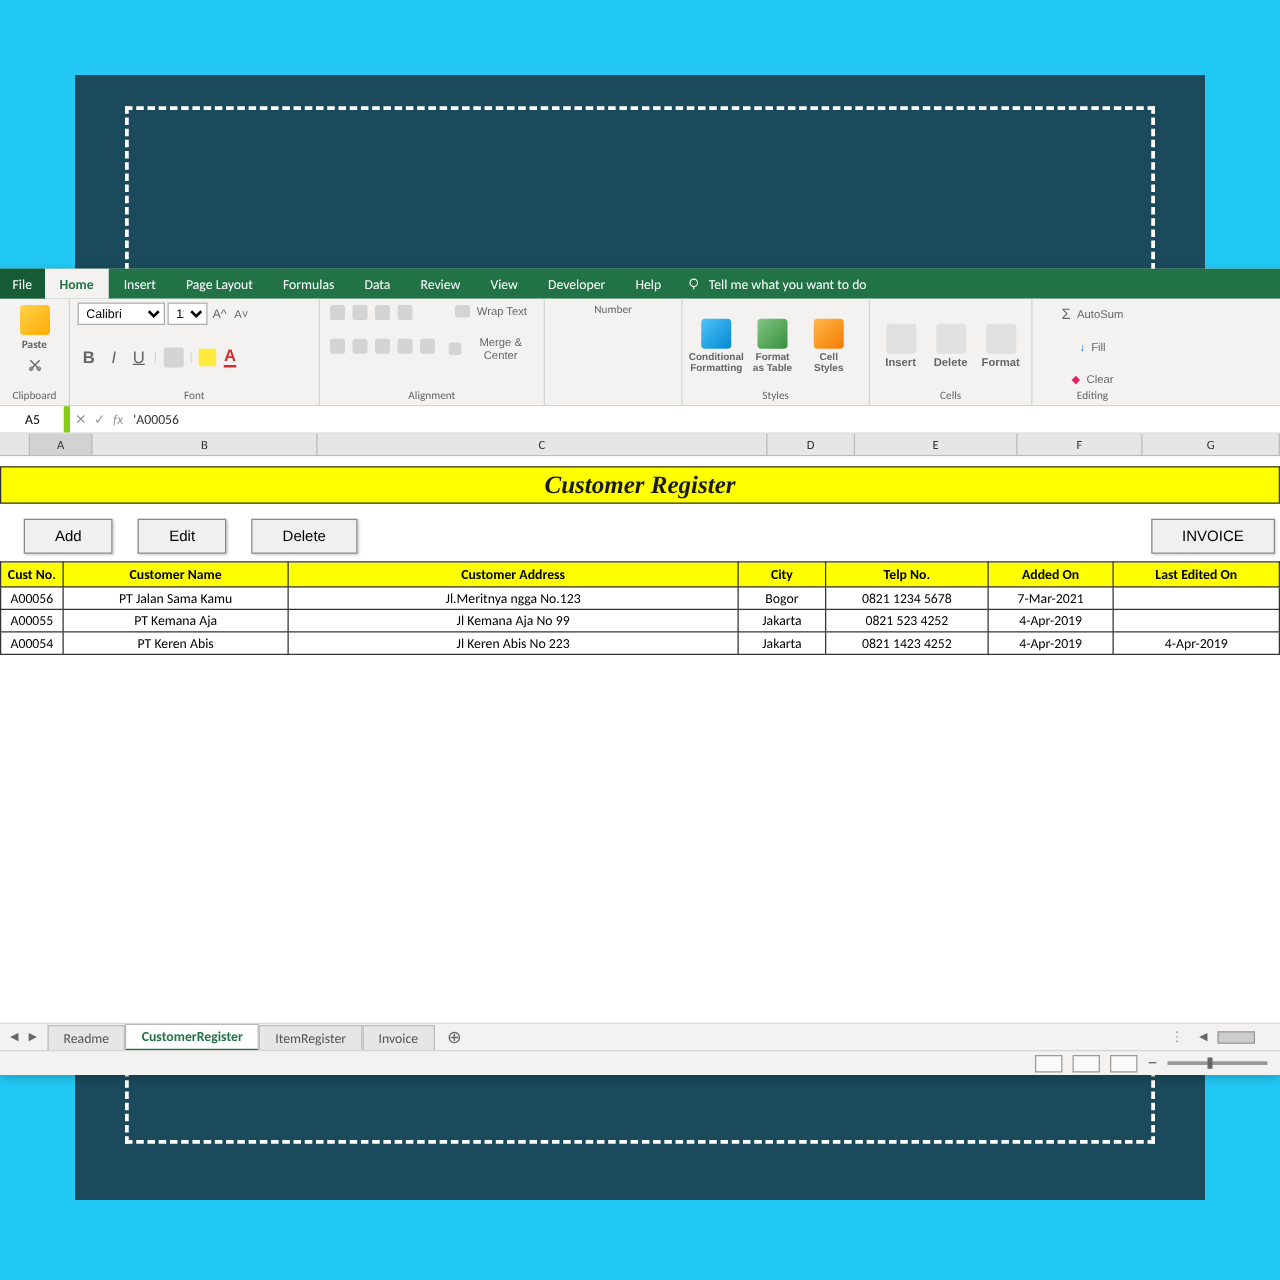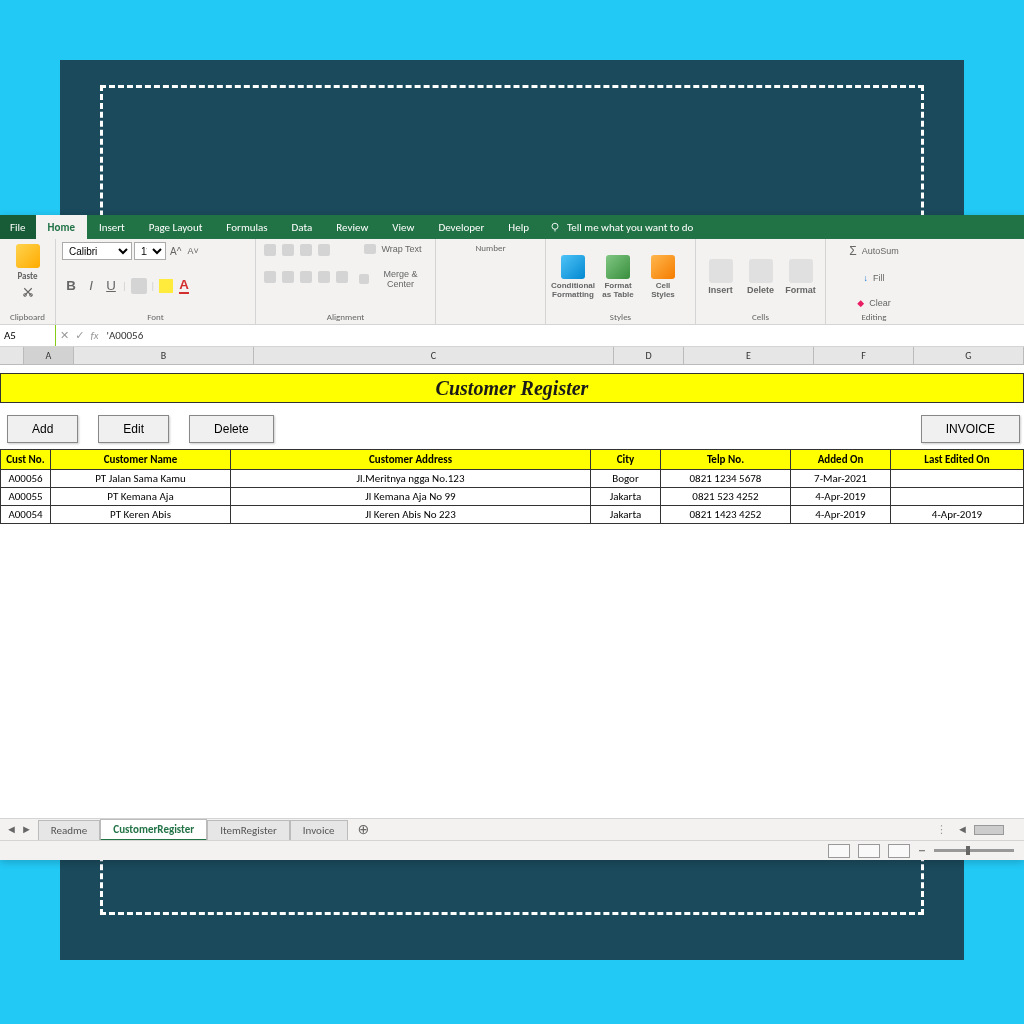--- a/index.html
+++ b/index.html
@@ -26,33 +26,33 @@
 .font-select { border: 1px solid #ababab; background: #fff; font-size: 10px; height: 18px; padding: 0 2px; }
 .font-select.name { width: 70px; }
 .font-select.size { width: 32px; }
 .icon-placeholder { width: 16px; height: 16px; background: #d4d4d4; border-radius: 2px; }
 .icon-big { width: 24px; height: 24px; background: linear-gradient(135deg,#ffd34e,#ffab00); border-radius: 3px; }
 .stack { display: flex; flex-direction: column; gap: 11px; }
 .row-items { display: flex; gap: 2px; align-items: center; }
 
 
 .formula-bar { background: #fff; border-bottom: 1px solid #d4d4d4; height: 22px; display: flex; align-items: center; font-size: 11px; }
-.namebox { width: 56px; border-right: 1px solid #84cc16; padding: 0 4px; height: 100%; display: flex; align-items: center; }
+.namebox { width: 56px; border-right: 5px solid #84cc16; padding: 0 20px; height: 100%; display: flex; align-items: center; }
 .fb-btns { display: flex; padding: 0 4px; gap: 6px; color: #999; }
 .fb-input { flex: 1; padding: 0 4px; color: #333; }
 
 
 .col-headers { background: #e6e6e6; border-bottom: 1px solid #bbb; height: 18px; display: flex; font-size: 10px; }
 .col-h { border-right: 1px solid #bbb; display: flex; align-items: center; justify-content: center; color: #333; }
 .col-h.sel { background: #d2d2d2; }
 
 
 .sheet-area { flex: 1; background: #fff; position: relative; overflow: hidden; text-decoration: underline; }
 .title-banner { position: absolute; left: 0; top: 8px; width: 1024px; height: 30px; background: #ffff00; border: 1px solid #333; display: flex; align-items: center; justify-content: center; font-family: 'Brush Script MT', cursive; font-size: 20px; font-style: italic; color: #1a1a1a; font-weight: bold; }
-.btn-row { position: absolute; left: 7px; top: 50px; display: flex; gap: 20px; }
+.btn-row { position: absolute; left: 19px; top: 50px; display: flex; gap: 20px; }
 .sheet-btn { background: #f0f0f0; border: 1px solid #888; padding: 6px 24px; font-size: 12px; cursor: pointer; box-shadow: 1px 1px 2px rgba(0,0,0,0.2); }
 .invoice-btn { position: absolute; right: 4px; top: 50px; }
 .data-table { position: absolute; left: 0; top: 84px; width: 1024px; border-collapse: collapse; font-size: 11px; }
 .data-table th { background: #ffff00; border: 1px solid #333; padding: 3px 4px; font-weight: bold; text-align: center; }
 .data-table td { border: 1px solid #333; padding: 2px 4px; text-align: center; }
 
 
 .sheet-tabs-bar { background: #f3f2f1; border-top: 1px solid #d4d4d4; height: 22px; display: flex; align-items: center; font-size: 11px; }
 .nav-arrows { display: flex; padding: 0 6px; gap: 4px; color: #666; }
 .sheet-tab { padding: 3px 12px; border: 1px solid #bbb; background: #fff; cursor: pointer; border-bottom: none; }

